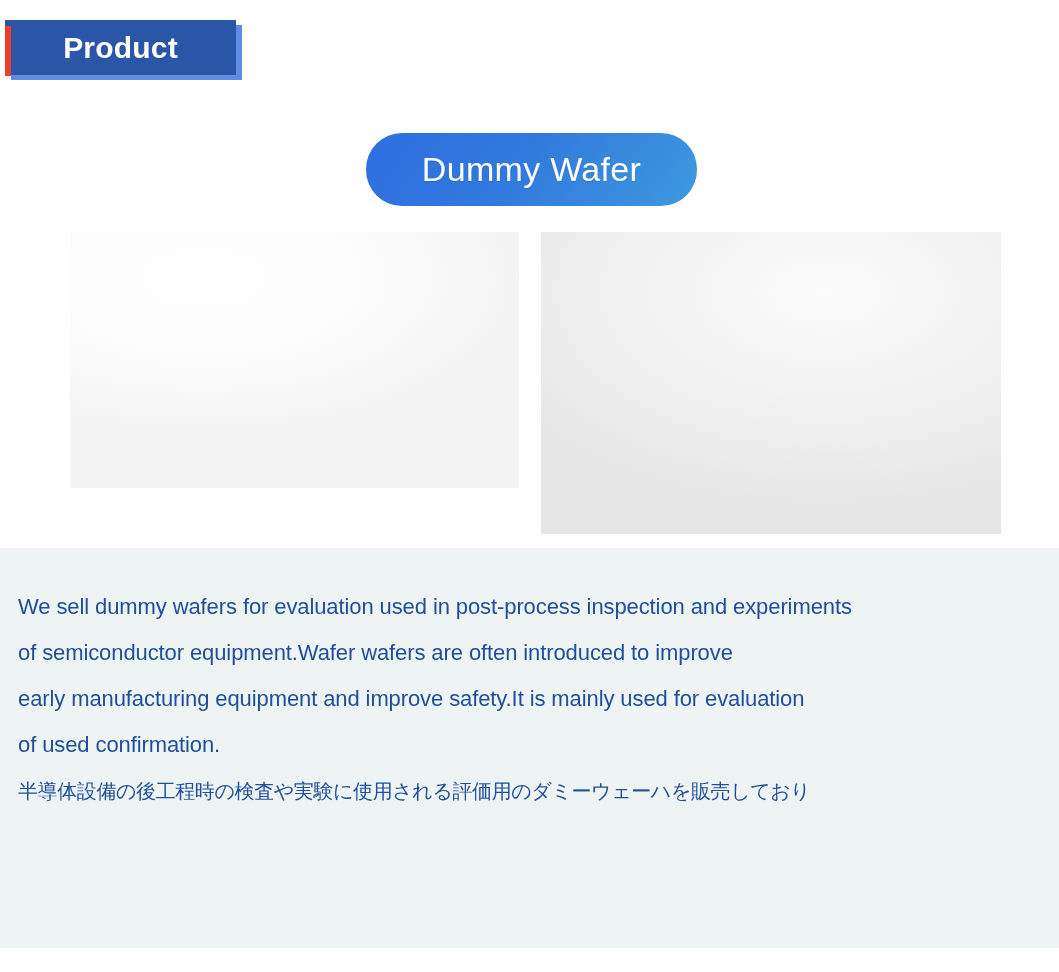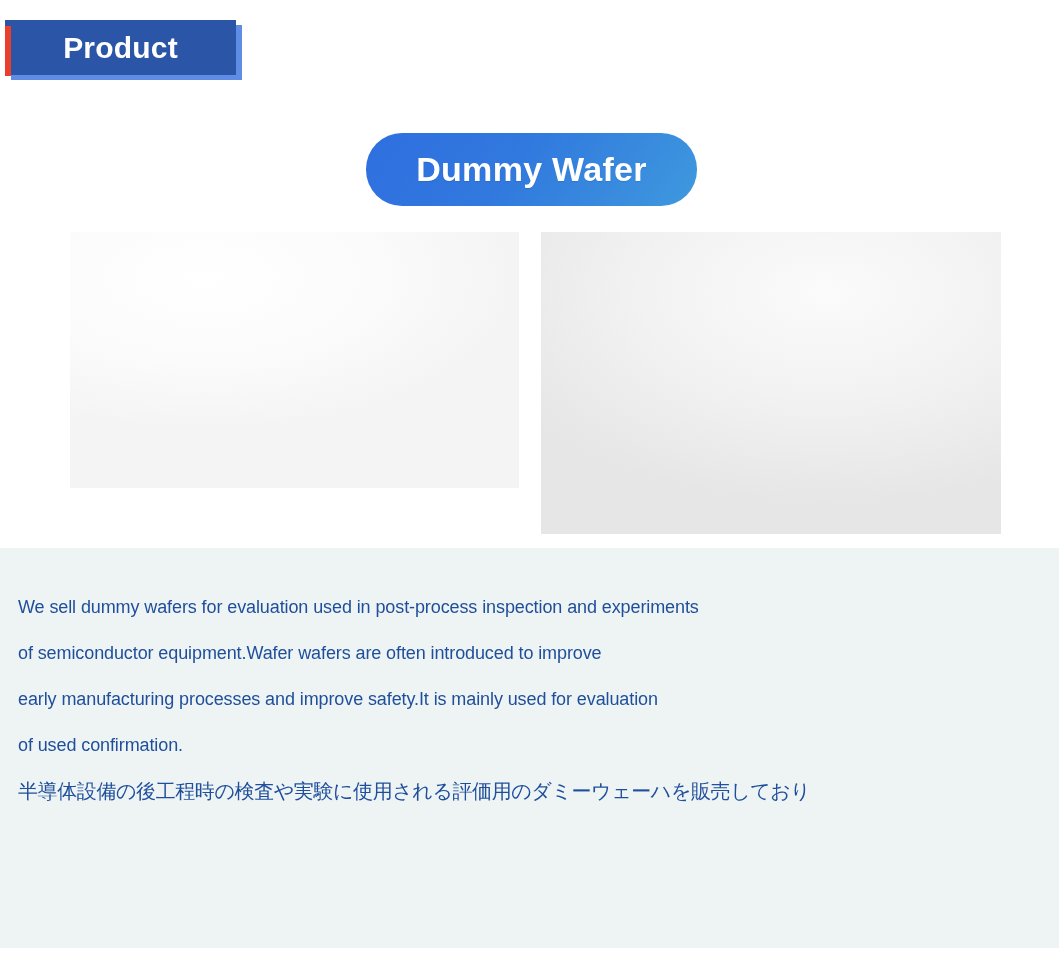--- a/index.html
+++ b/index.html
@@ -74,21 +74,21 @@
     border-radius: 36px;
     background: linear-gradient(125deg, #2f6fe0 0%, #3179de 45%, #3f99de 100%);
     display: flex;
     align-items: center;
     justify-content: center;
     box-sizing: border-box;
   }
   .pill-title .pill-label {
     color: #ffffff;
     font-size: 34px;
-    font-weight: bold;
+    font-weight: normal;
     letter-spacing: 0.3px;
     text-shadow: 0 1px 1px rgba(0,0,0,0.10);
   }
 
   
   .photo {
     position: absolute;
     overflow: hidden;
   }
   .photo-left {
@@ -114,21 +114,21 @@
     left: 0;
     top: 548px;
     width: 1059px;
     height: 400px;
     background: #eef4f3;
     box-sizing: border-box;
     padding: 36px 20px 0 18px;
   }
   .desc-line {
     color: #1f4e9c;
-    font-size: 18px;
+    font-size: 22px;
     line-height: 46px;
     white-space: nowrap;
     letter-spacing: -0.1px;
   }
   .desc-line.jp {
     font-size: 20px;
     letter-spacing: -0.4px;
   }
 </style>
 </head>
@@ -157,16 +157,16 @@
   
   
   
   
   
 </div>
 
 <div class="desc-panel">
   <div class="desc-line">We sell dummy wafers for evaluation used in post-process inspection and experiments</div>
   <div class="desc-line"> of semiconductor equipment.Wafer wafers are often introduced to improve</div>
-  <div class="desc-line">early manufacturing processes and improve safety.It is mainly used for evaluation</div>
+  <div class="desc-line">early manufacturing equipment and improve safety.It is mainly used for evaluation</div>
   <div class="desc-line">of used confirmation.</div>
   <div class="desc-line jp">半導体設備の後工程時の検査や実験に使用される評価用のダミーウェーハを販売しており</div>
 </div>
 
 </body></html>

